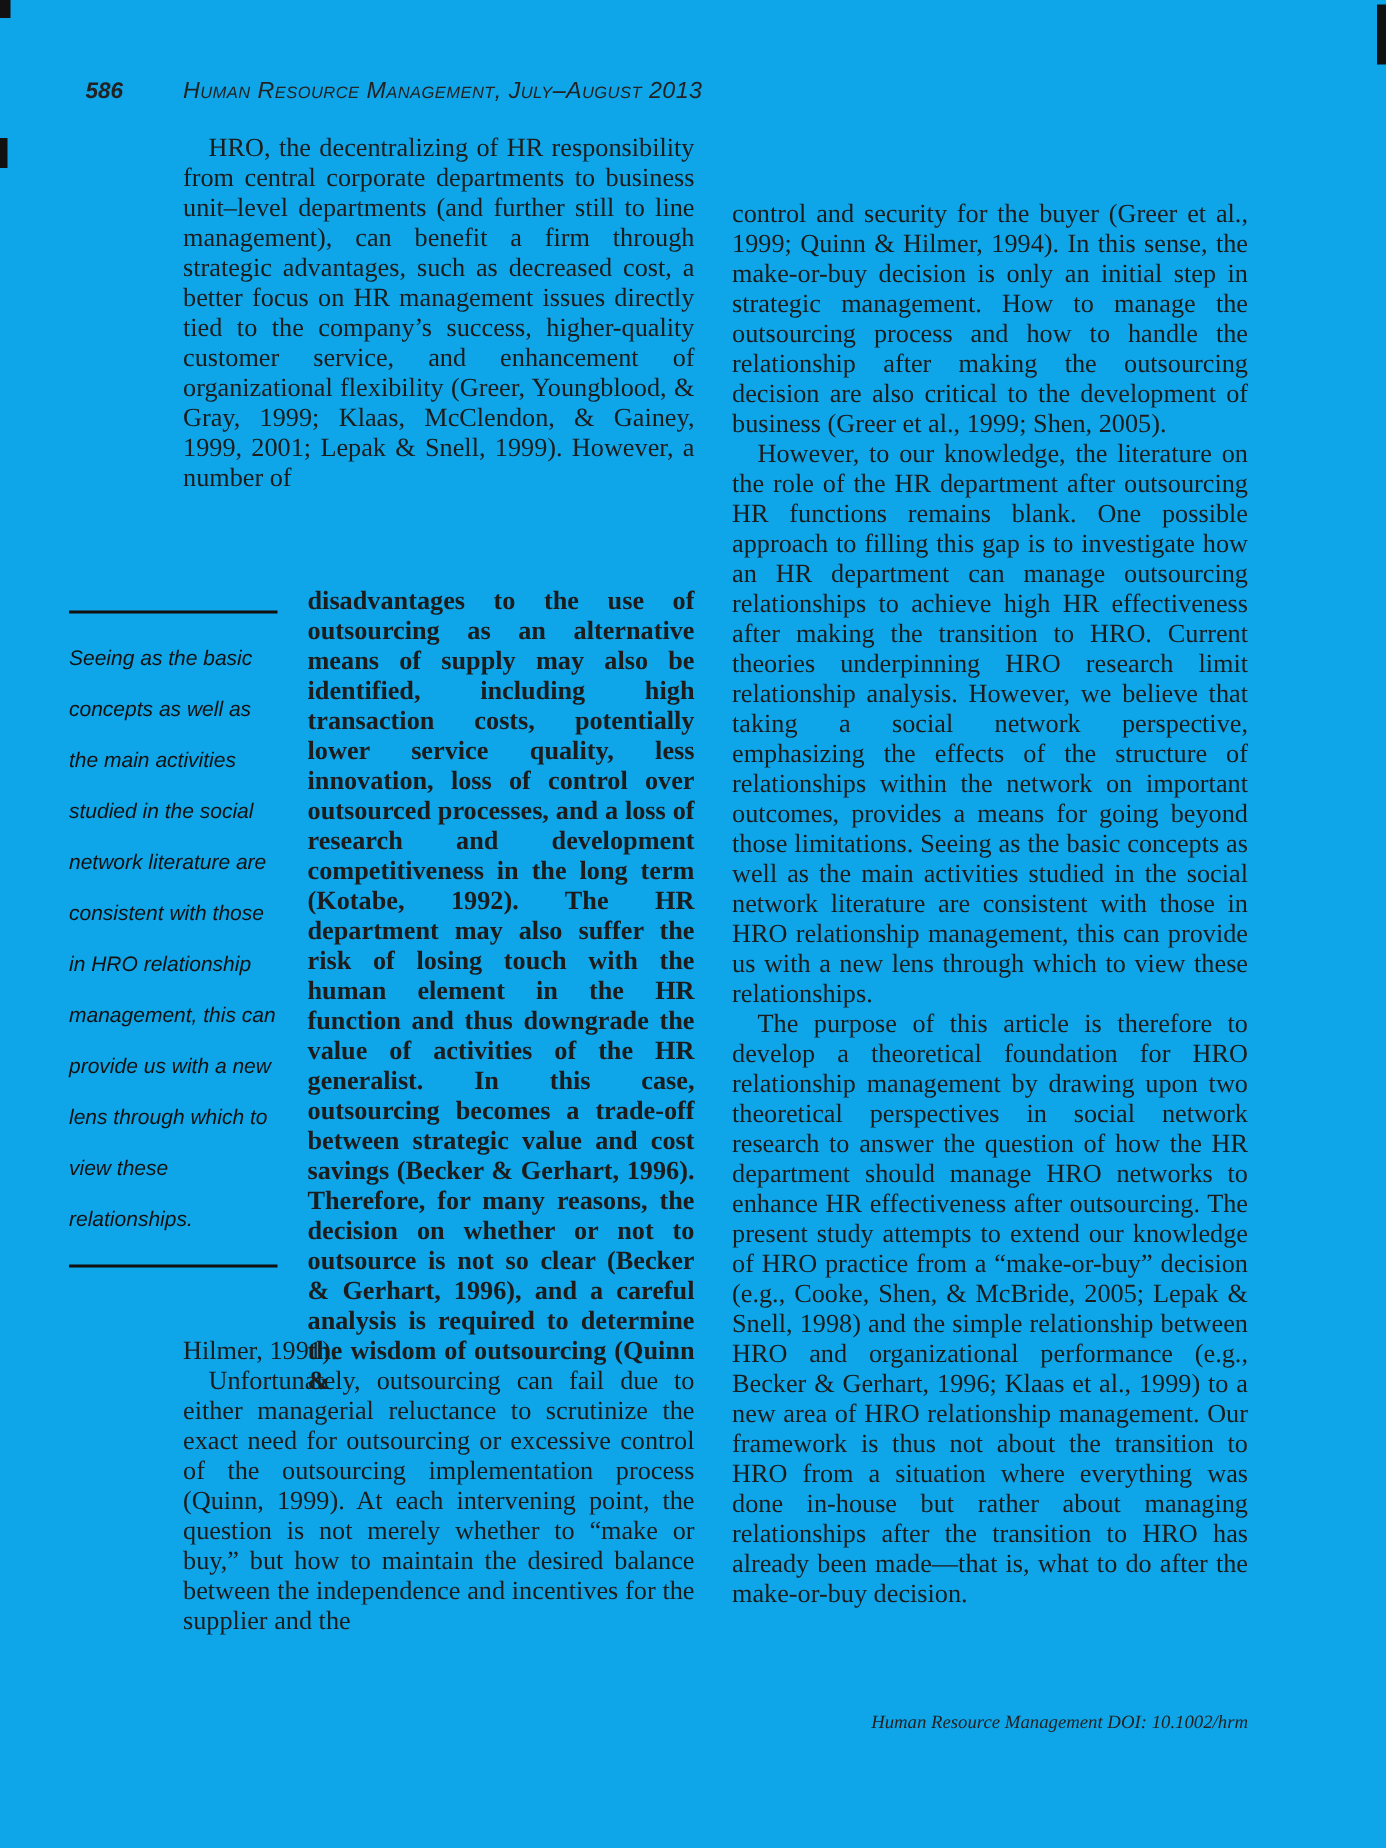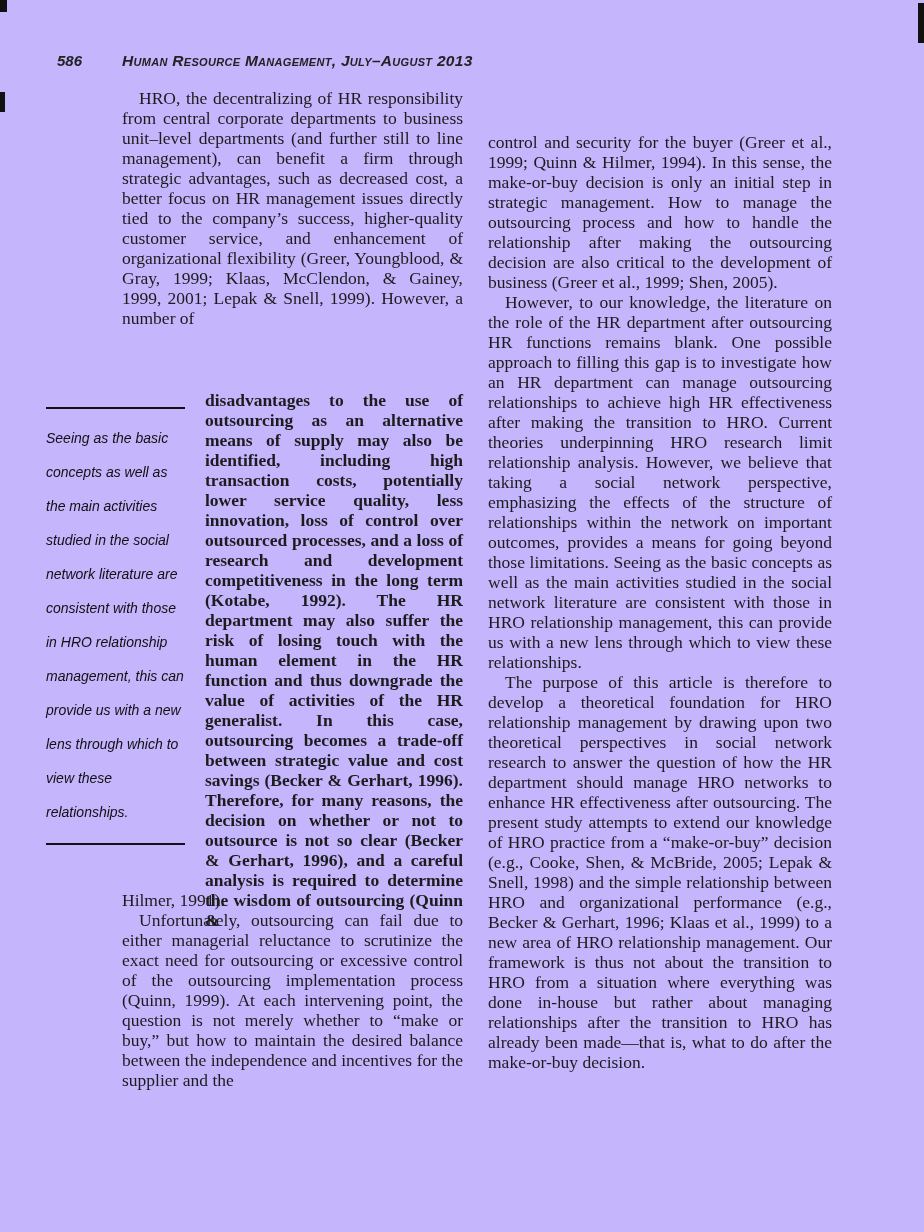--- a/index.html
+++ b/index.html
@@ -1,20 +1,20 @@
 <!DOCTYPE html>
 <html lang="en"><head>
 <meta charset="utf-8">
 <style>
   html, body { margin: 0; padding: 0; background: #ffffff; }
   .page {
     position: relative;
     width: 924px;
     height: 1232px;
-    background: #c4b5fd;
+    background: #0ea5e9;
     overflow: hidden;
     font-family: "Liberation Serif", serif;
     color: #1c1c1c;
   }
 
   
   .artifact { position: absolute; background: #111; }
   .artifact-tl   { left: 0;    top: 0;    width: 7px; height: 12px; }
   .artifact-left { left: 0;    top: 92px; width: 5px; height: 20px; }
   .artifact-tr   { left: 918px; top: 3px; width: 6px; height: 40px; }
@@ -22,21 +22,21 @@
   
   .page-num {
     position: absolute; left: 57px; top: 52px;
     font-family: "Liberation Sans", sans-serif;
     font-style: italic; font-weight: 600;
     font-size: 15px; color: #222;
   }
   .running-head {
     position: absolute; left: 122px; top: 52px;
     font-family: "Liberation Sans", sans-serif;
-    font-style: italic; font-weight: 700;
+    font-style: italic; font-weight: 400;
     font-variant: small-caps;
     font-size: 15.5px; letter-spacing: 0.3px; color: #222;
   }
 
   
   .body-text {
     position: absolute;
     font-size: 17.5px;
     line-height: 20px;
     text-align: justify;
@@ -106,14 +106,15 @@
     <p>Hilmer, 1991).</p>
     <p class="indent">Unfortunately, outsourcing can fail due to either managerial reluctance to scrutinize the exact need for outsourcing or excessive control of the outsourcing implementation process (Quinn, 1999). At each intervening point, the question is not merely whether to “make or buy,” but how to maintain the desired balance between the independence and incentives for the supplier and the</p>
   </div>
 
   <div class="body-text col-right">
     <p>control and security for the buyer (Greer et al., 1999; Quinn &amp; Hilmer, 1994). In this sense, the make-or-buy decision is only an initial step in strategic management. How to manage the outsourcing process and how to handle the relationship after making the outsourcing decision are also critical to the development of business (Greer et al., 1999; Shen, 2005).</p>
     <p class="indent">However, to our knowledge, the literature on the role of the HR department after outsourcing HR functions remains blank. One possible approach to filling this gap is to investigate how an HR department can manage outsourcing relationships to achieve high HR effectiveness after making the transition to HRO. Current theories underpinning HRO research limit relationship analysis. However, we believe that taking a social network perspective, emphasizing the effects of the structure of relationships within the network on important outcomes, provides a means for going beyond those limitations. Seeing as the basic concepts as well as the main activities studied in the social network literature are consistent with those in HRO relationship management, this can provide us with a new lens through which to view these relationships.</p>
     <p class="indent">The purpose of this article is therefore to develop a theoretical foundation for HRO relationship management by drawing upon two theoretical perspectives in social network research to answer the question of how the HR department should manage HRO networks to enhance HR effectiveness after outsourcing. The present study attempts to extend our knowledge of HRO practice from a “make-or-buy” decision (e.g., Cooke, Shen, &amp; McBride, 2005; Lepak &amp; Snell, 1998) and the simple relationship between HRO and organizational performance (e.g., Becker &amp; Gerhart, 1996; Klaas et al., 1999) to a new area of HRO relationship management. Our framework is thus not about the transition to HRO from a situation where everything was done in-house but rather about managing relationships after the transition to HRO has already been made—that is, what to do after the make-or-buy decision.</p>
   </div>
 
+  <footer class="doi">Human Resource Management DOI: 10.1002/hrm</footer>
 
 </div>
 
 </body></html>

